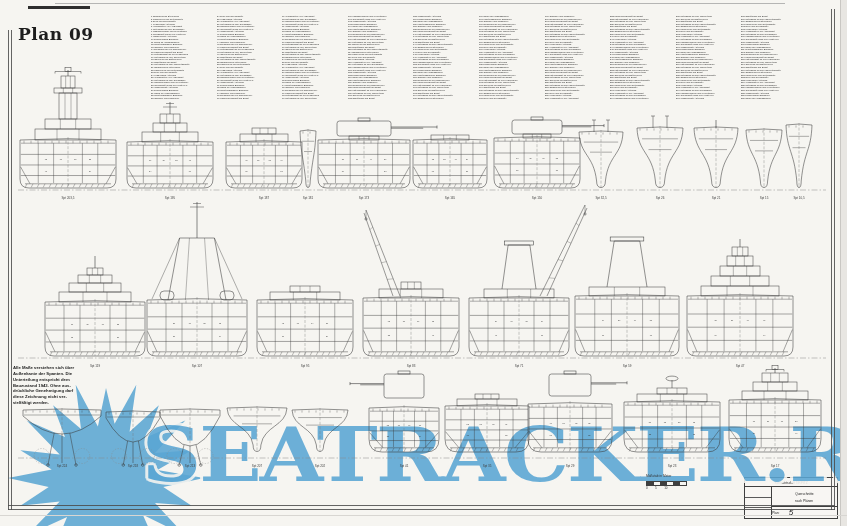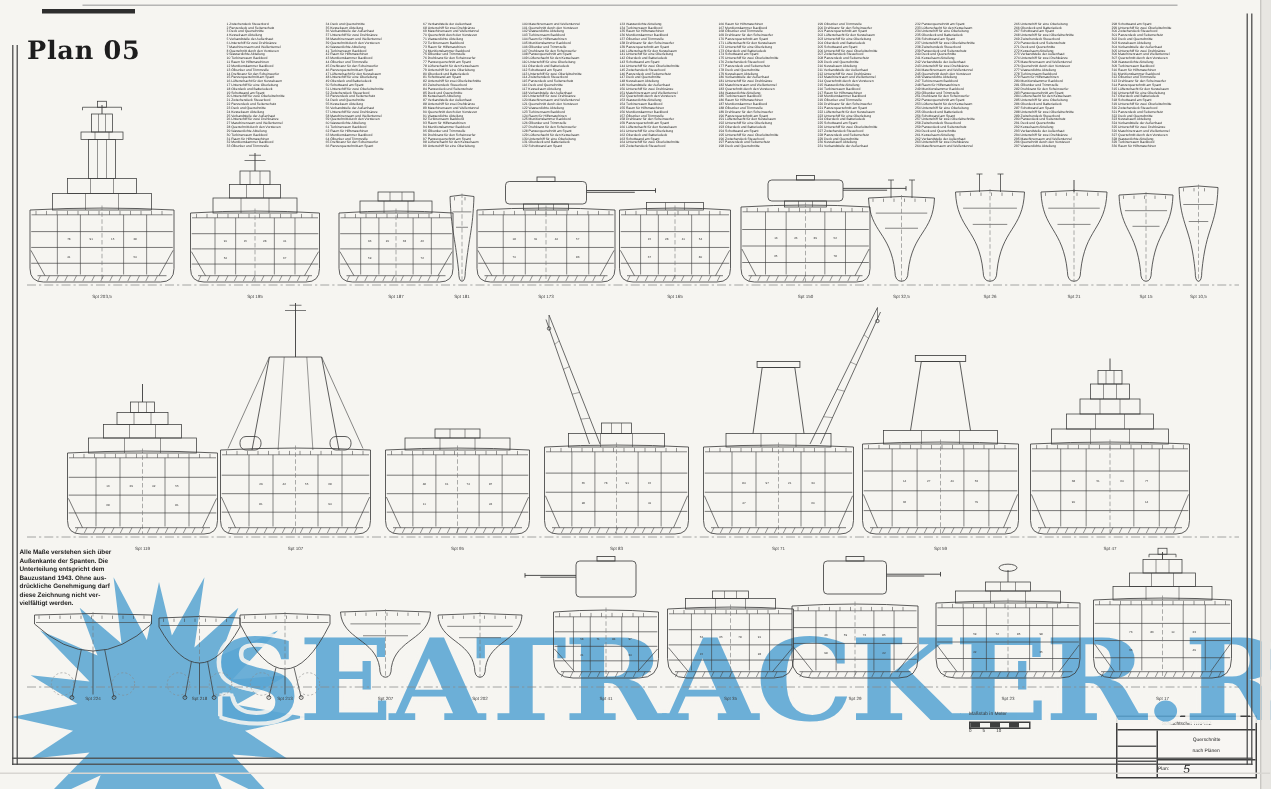--- a/index.html
+++ b/index.html
@@ -71,21 +71,21 @@
   <div class="scan-rightedge"></div>
   <div class="scan-rightline"></div>
   <div class="scan-bottomline"></div>
   <div class="vline fr-l1"></div>
   <div class="vline fr-l2"></div>
   <div class="vline fr-r1"></div>
   <div class="vline fr-r2"></div>
   <div class="hline fr-b1"></div>
   <div class="hline fr-b2"></div>
 
-  <div class="page-title">Plan 05</div>
+  <div class="page-title">Plan 09</div>
 
   <div class="legend" id="legend">
       <div class="legend-col" style="left: 151px;">
         <span class="legend-item">1  Zwischendeck Steuerbord</span>
         <span class="legend-item">2  Panzerdeck und Seitenschutz</span>
         <span class="legend-item">3  Deck und Querschnitte</span>
         <span class="legend-item">4  Kesselraum Abteilung</span>
         <span class="legend-item">5  Verbandsteile der Außenhaut</span>
         <span class="legend-item">6  Unterschiff für zwei Drehkränze</span>
         <span class="legend-item">7  Maschinenraum und Wellentunnel</span>

